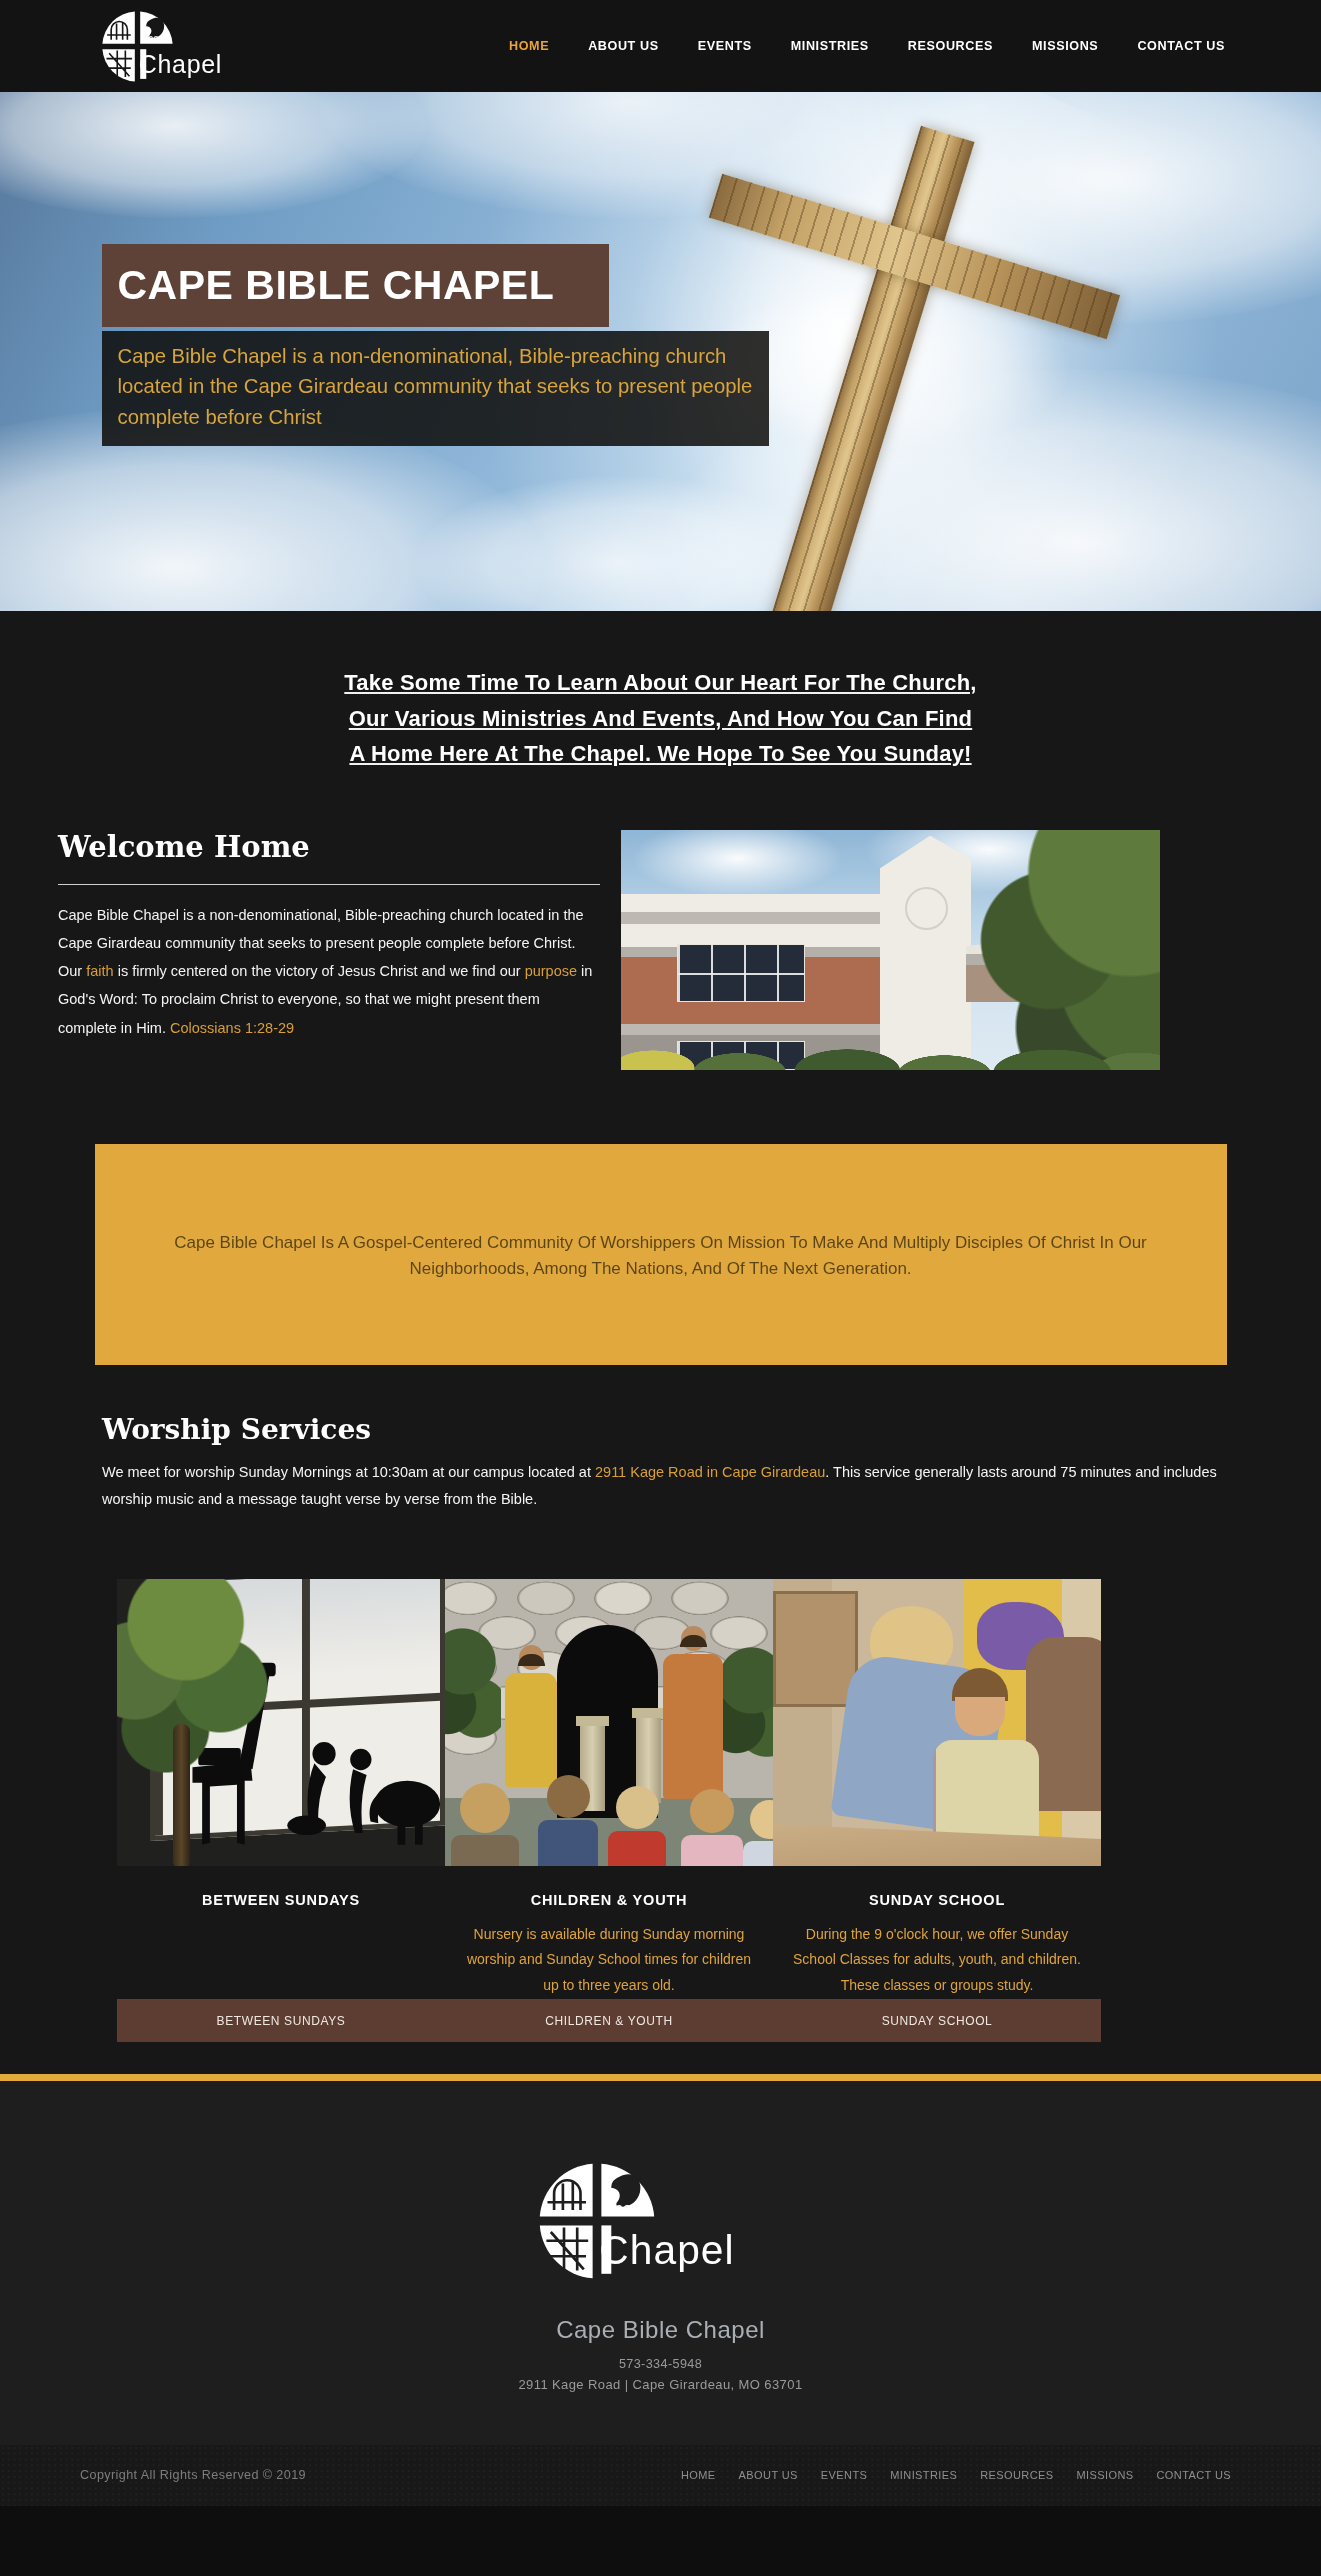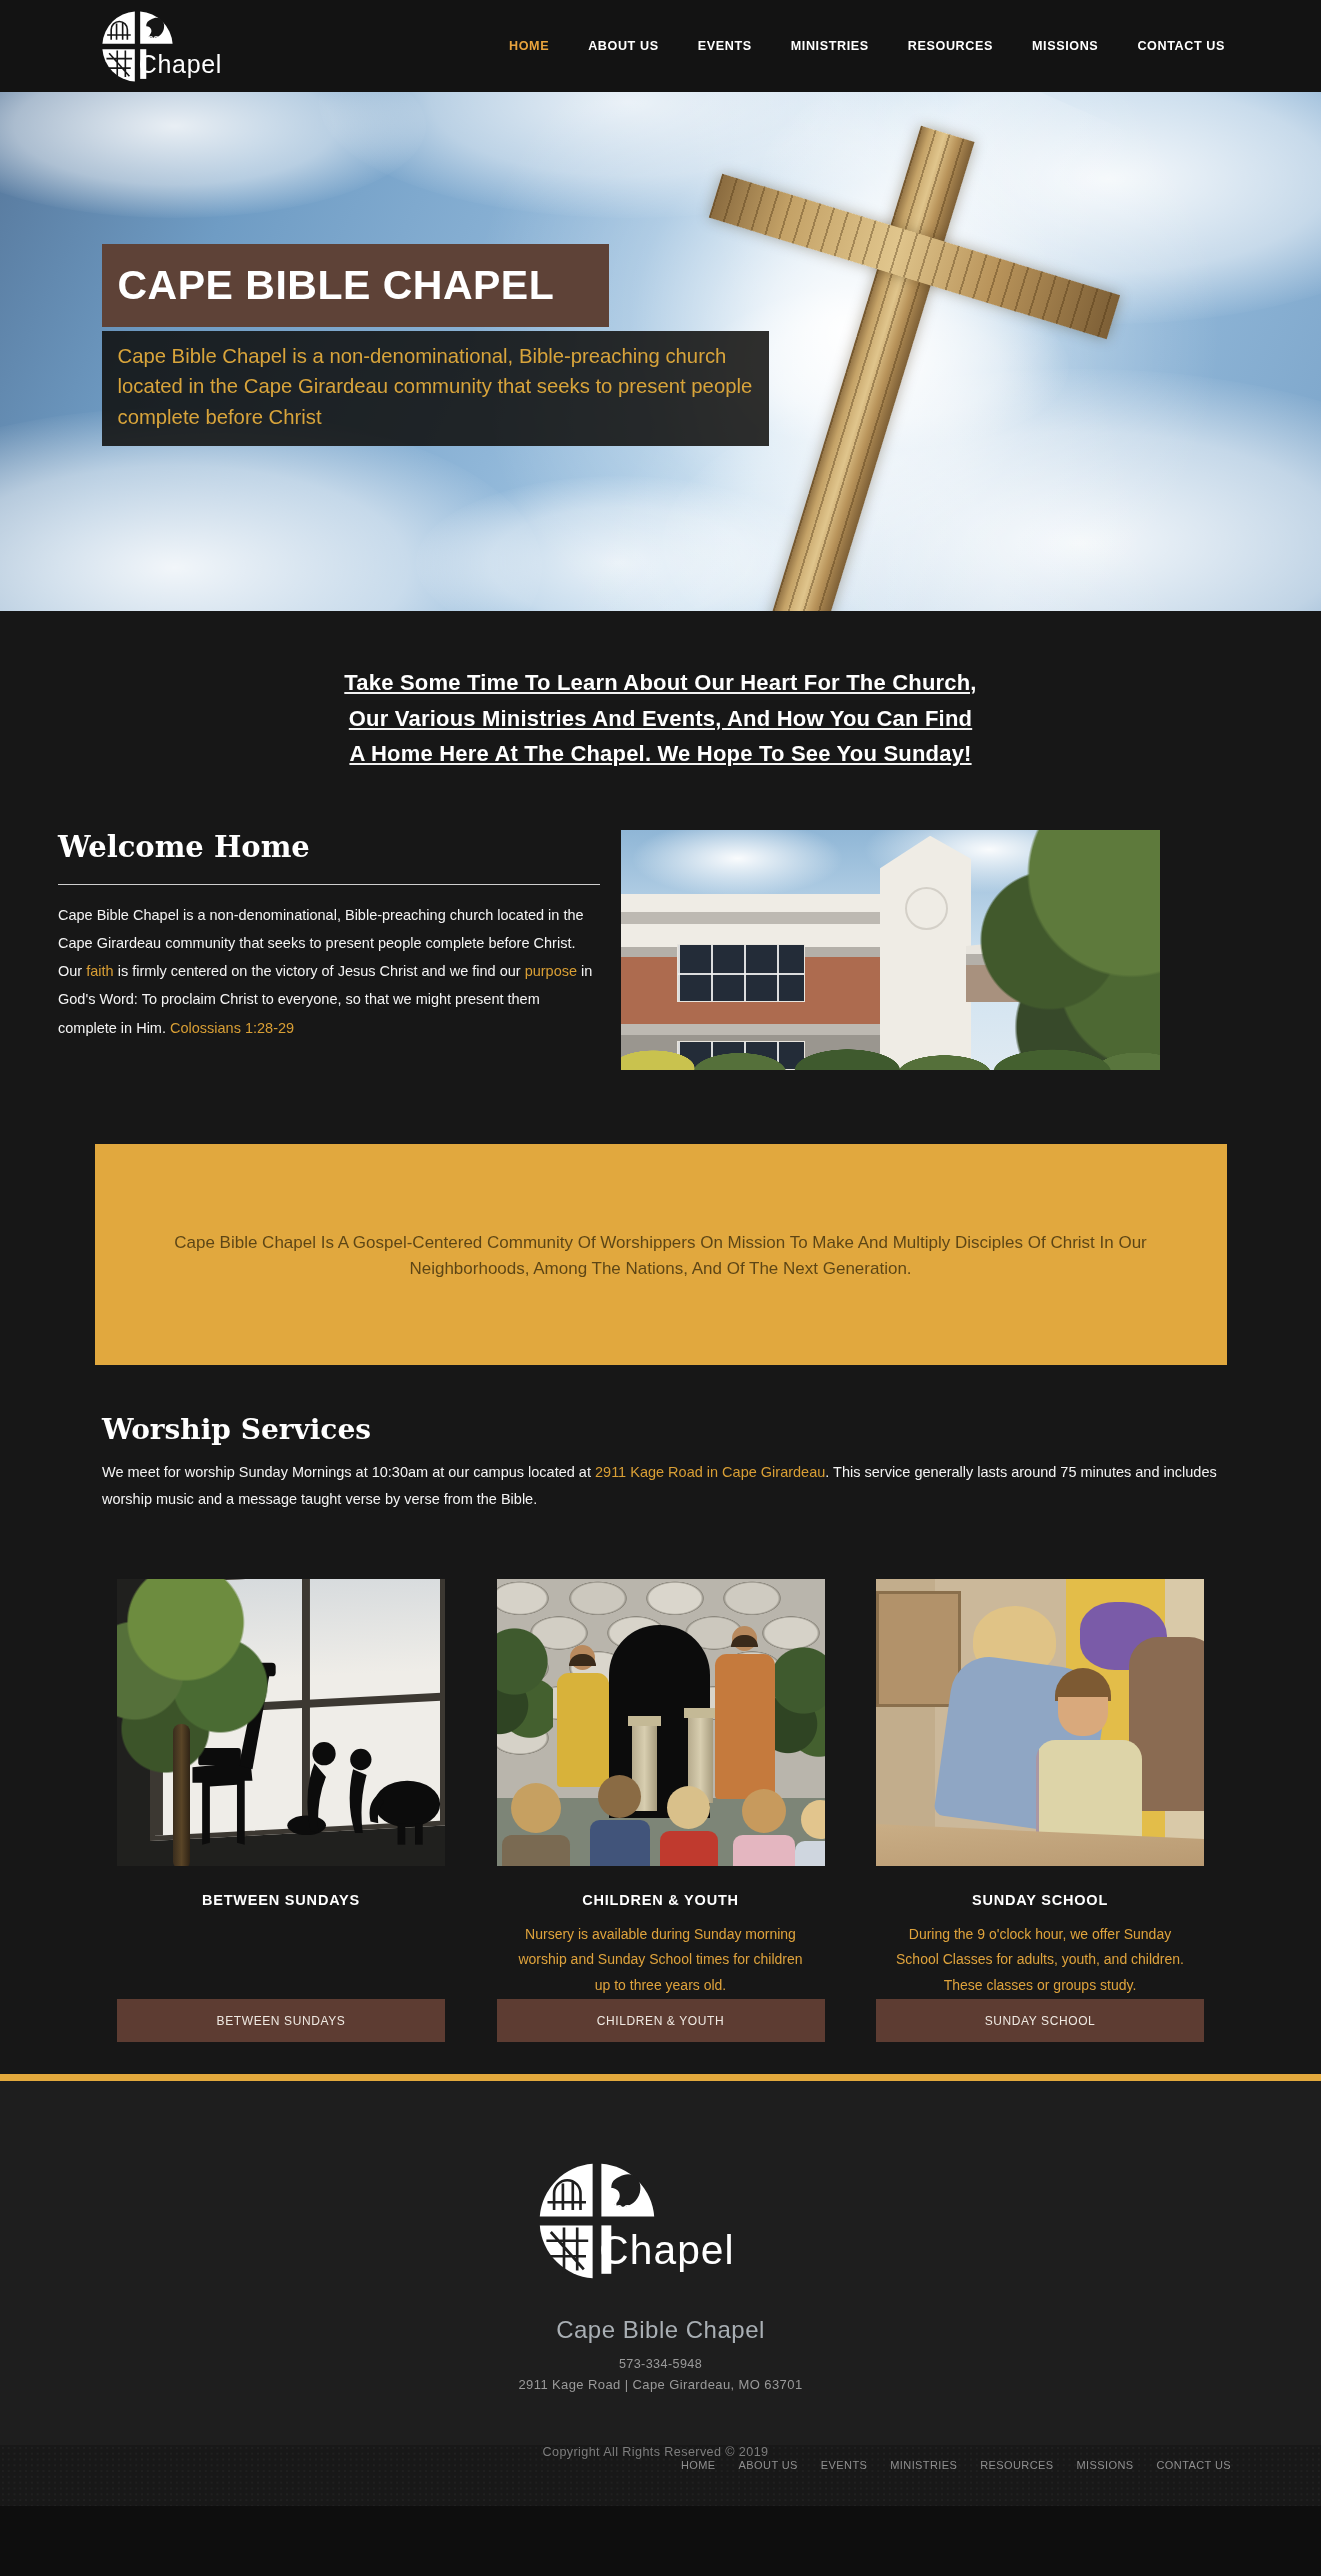--- a/index.html
+++ b/index.html
@@ -110,21 +110,21 @@
   .dash { width:70px; height:1.9px; background:#2a2414; }
   .vision p { margin:45px auto 0; max-width:1025px; font-size:17px; line-height:1.55;
     color:rgba(40,30,5,.72); }
 
   
   .worship { margin-top:48px; padding:0 102px; }
   .worship h2 { font-size:28px; }
   .worship p { margin-top:13.5px; font-size:14.5px; line-height:1.85; color:#f4f4f4; max-width:1118px; }
 
   
-  .cards { margin-top:66px; padding:0 117px; display:flex; justify-content:space-between; }
+  .cards { margin-top:66px; padding:0 117px; display:flex; }
   .card { width:328px; display:flex; flex-direction:column; }
   .card-img { position:relative; width:328px; height:287px; overflow:hidden; background:#20201e; }
   .card h3 { margin-top:26px; text-align:center; color:#ffffff; font-size:14.5px;
     font-weight:700; letter-spacing:0.8px; }
   .card p { margin-top:13.5px; text-align:center; color:#DFA33C; font-size:14px;
     line-height:1.85; padding:0 15.5px; }
   .card-btn { margin-top:auto; height:43px; background:#5D3C32; color:#efe9e2;
     display:flex; align-items:center; justify-content:center; font-size:12px;
     letter-spacing:0.6px; font-weight:400; }
   
@@ -212,21 +212,21 @@
     background:linear-gradient(175deg,#cdb28a,#b99a72); clip-path:polygon(0 30%, 100% 55%, 100% 100%, 0 100%); }
 
   
   .gold-bar { margin-top:32px; height:6.8px; background:#E3A93D; }
   .footer { background:#1e1e1e; height:364px; text-align:center; padding-top:74px; }
   .f-logo svg { height:132px; width:auto; }
   .f-name { margin-top:25px; font-size:24px; color:#A9AFB4; letter-spacing:0.5px; }
   .f-phone { margin-top:13.5px; font-size:12.6px; color:#9a9a9a; letter-spacing:0.4px; }
   .f-addr { margin-top:5.8px; font-size:13px; color:#9a9a9a; letter-spacing:0.4px; }
   .bottom-bar { height:61px; background:#181818; display:flex; align-items:center; padding:0 90px 0 80px;
-    background-image:radial-gradient(rgba(255,255,255,.035) 1px, transparent 1px); background-size:5.8px 5.8px;flex-direction:column; }
+    background-image:radial-gradient(rgba(255,255,255,.035) 1px, transparent 1px); background-size:5.8px 5.8px; }
   .copyright { font-size:12.6px; color:#7d7d7d; letter-spacing:0.4px; }
   .b-nav { margin-left:auto; display:flex; gap:23px; }
   .b-nav a { font-size:11px; color:#8f8f8f; letter-spacing:0.4px; }
 </style>
 </head>
 <body>
 
 <header class="header">
   <a class="logo">
     <svg class="logo-svg" viewBox="0 0 235 120" xmlns="http://www.w3.org/2000/svg">

